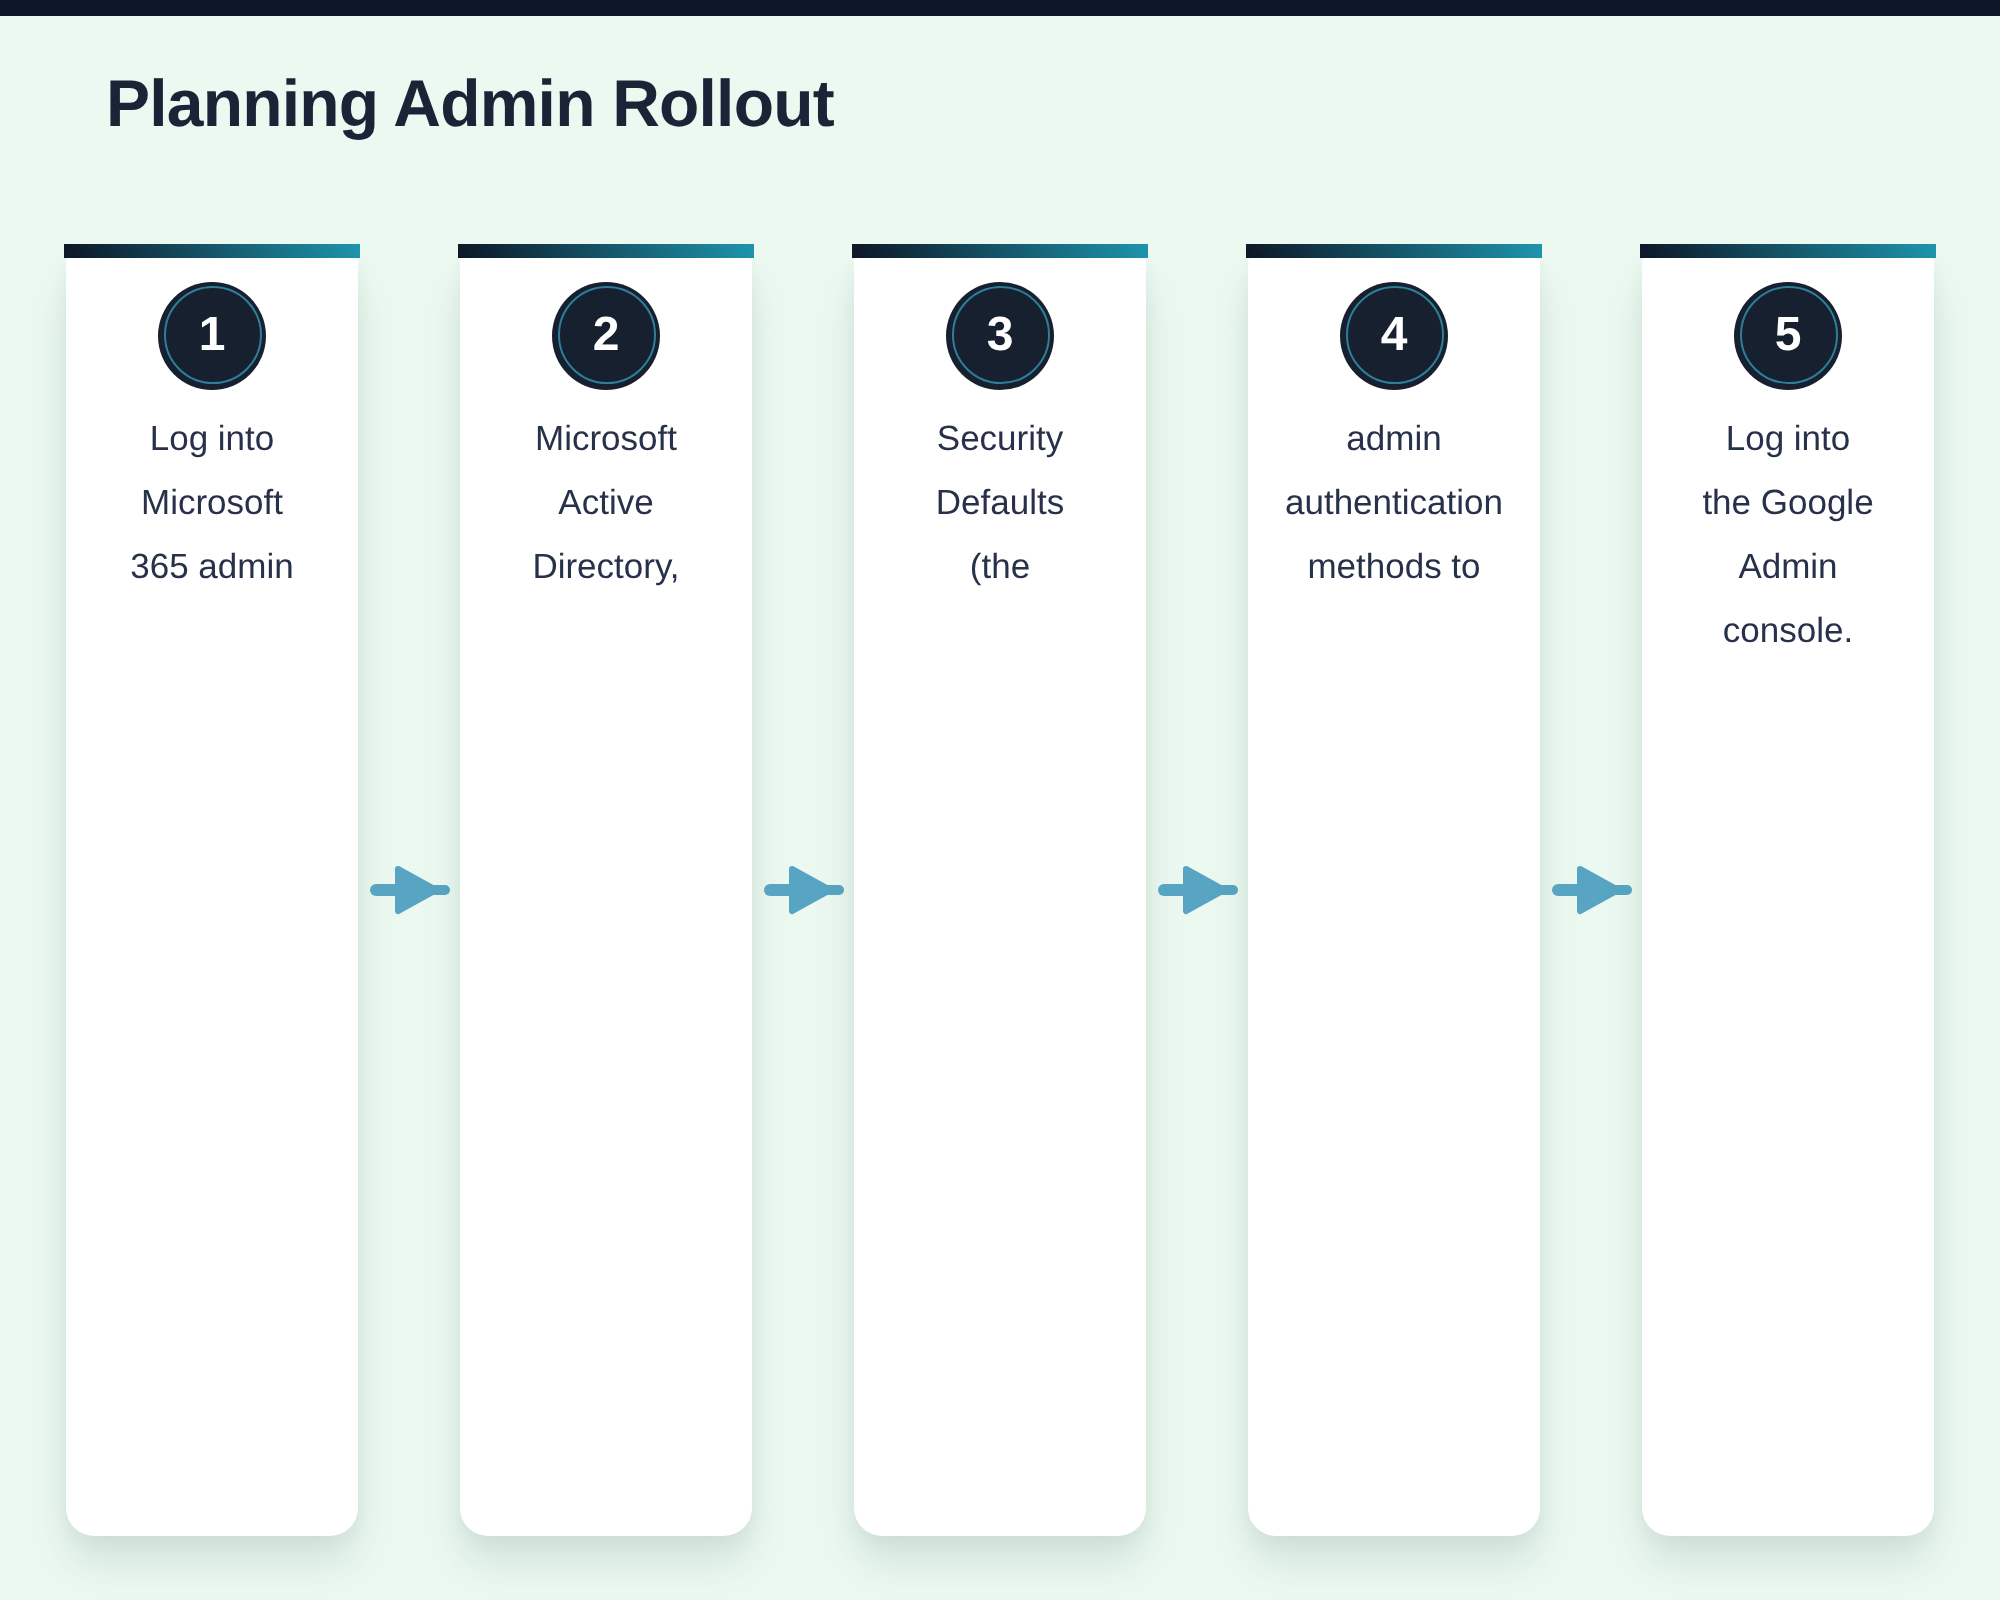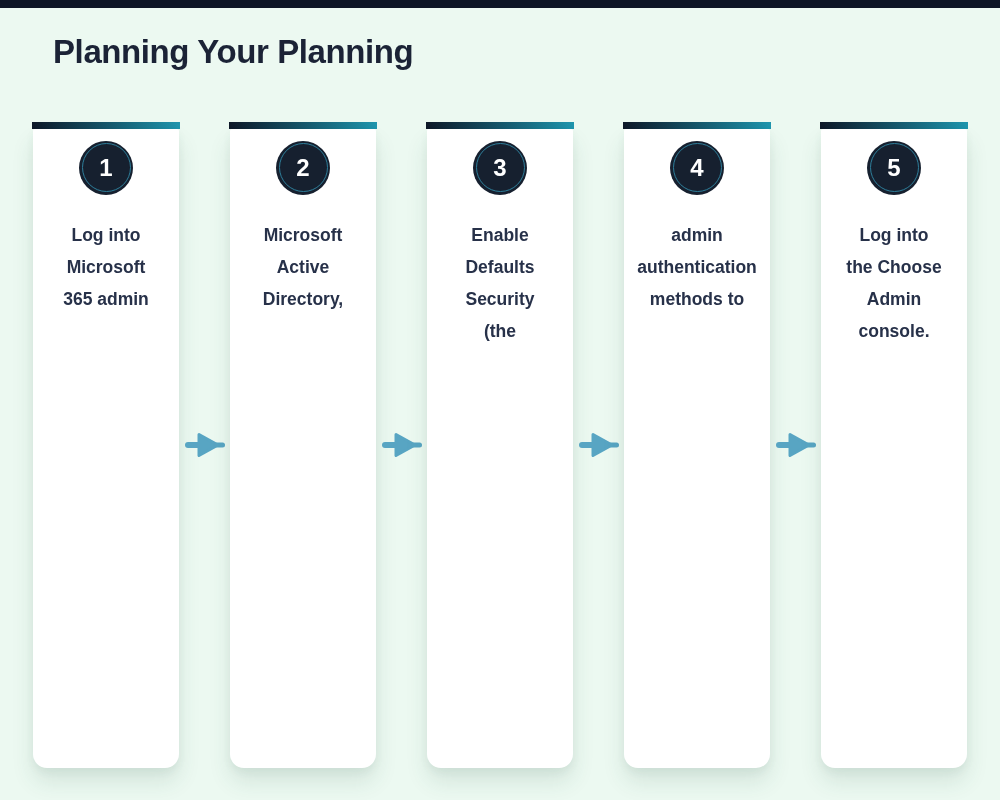--- a/index.html
+++ b/index.html
@@ -61,44 +61,43 @@
     inset: 2.5px;
     border: 1.5px solid var(--badge-ring, #2e7e9a);
     border-radius: 50%;
   }
   .num {
     color: var(--badge-number, #ffffff);
     font-size: 24px;
     font-weight: 700;
   }
   .card-text {
-    margin-top: 36px;
+    margin-top: 20px;
     text-align: center;
     font-size: 17.5px;
     line-height: 32px;
     color: var(--text, #273149);
-    font-weight: bold;
   }
   .gap {
     width: 51px;
     flex: 0 0 51px;
     height: 646px;
     display: flex;
     align-items: center;
     justify-content: center;
   }
   .arrow line { stroke: var(--arrow, #58a5c3); }
   .arrow polygon { fill: var(--arrow, #58a5c3); stroke: var(--arrow, #58a5c3); }
 </style>
 </head>
 <body>
 
 <div class="top-strip"></div>
 
-<h1 class="page-title">Planning Your Planning</h1>
+<h1 class="page-title">Planning Admin Rollout</h1>
 
 <div class="cards-row" id="cards-row">
   <div class="card">
     <div class="card-bar"></div>
     <div class="card-body">
       <div class="circle">
         <div class="circle-ring"></div>
         <span class="num">1</span>
       </div>
       <div class="card-text">
@@ -141,23 +140,22 @@
   </div>
 
   <div class="card">
     <div class="card-bar"></div>
     <div class="card-body">
       <div class="circle">
         <div class="circle-ring"></div>
         <span class="num">3</span>
       </div>
       <div class="card-text">
-          <div>Enable</div>
+          <div>Security</div>
           <div>Defaults</div>
-          <div>Security</div>
           <div>(the</div>
         </div>
     </div>
   </div>
 
   <div class="gap">
     <svg class="arrow" width="40" height="26" viewBox="0 0 40 26" aria-hidden="true">
       <line x1="3" y1="13" x2="15" y2="13" stroke-width="6" stroke-linecap="round"></line>
       <polygon points="14,2.5 33,13 14,23.5" stroke-width="3" stroke-linejoin="round"></polygon>
       <line x1="32" y1="13" x2="37.5" y2="13" stroke-width="5" stroke-linecap="round"></line>
@@ -189,19 +187,19 @@
 
   <div class="card">
     <div class="card-bar"></div>
     <div class="card-body">
       <div class="circle">
         <div class="circle-ring"></div>
         <span class="num">5</span>
       </div>
       <div class="card-text">
           <div>Log into</div>
-          <div>the Choose</div>
+          <div>the Google</div>
           <div>Admin</div>
           <div>console.</div>
         </div>
     </div>
   </div>
 </div>
 
 </body></html>

